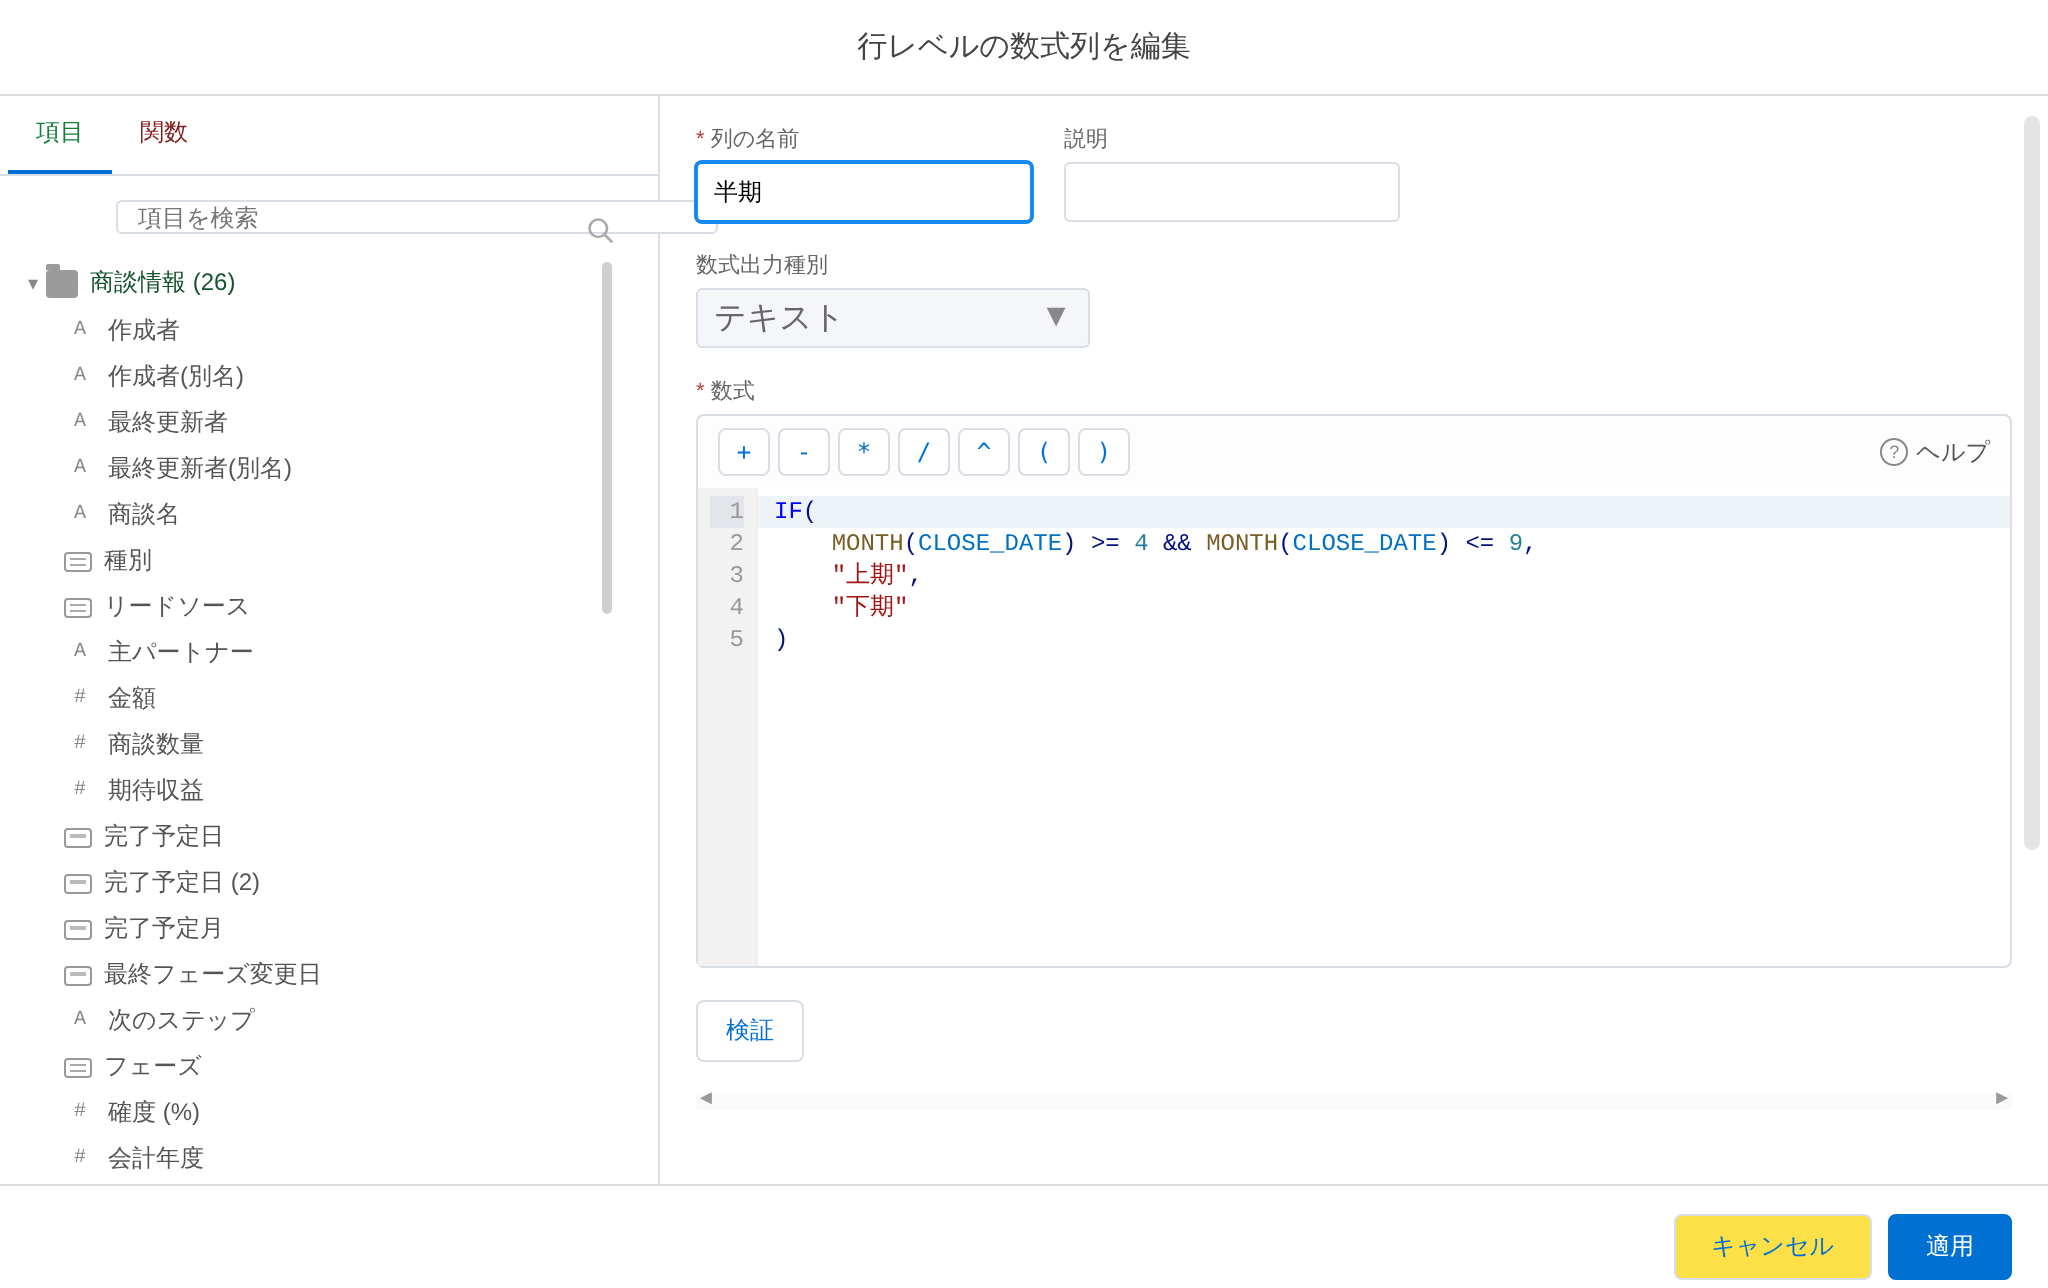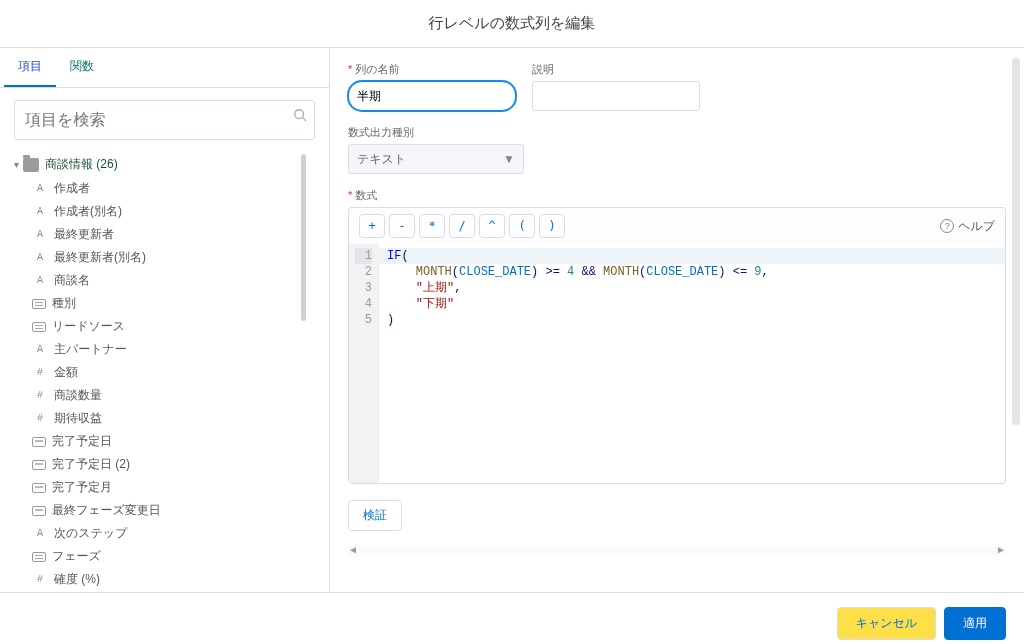--- a/index.html
+++ b/index.html
@@ -1,25 +1,25 @@
 <!DOCTYPE html>
 <html><head>
 <meta charset="utf-8">
 <style>
 * { box-sizing: border-box; margin: 0; padding: 0; }
 body { font-family: "Hiragino Sans", "Meiryo", Arial, sans-serif; font-size: 12px; color: #333; background: #fff; }
 .header { text-align: center; padding: 14px 0; border-bottom: 1px solid #ddd; font-size: 15px; font-weight: 300; color: #444; }
 .body { display: flex; height: 545px; border-bottom: 1px solid #ddd; }
 .left-pane { width: 330px; border-right: 1px solid #ddd; display: flex; flex-direction: column; }
 .tabs { display: flex; border-bottom: 1px solid #d8dde6; padding-left: 4px; }
-.tab { padding: 10px 14px 10px; font-size: 12px; color: #0f766e; cursor: pointer; }
-.tab.active { color: #1d4ed8; border-bottom: 2px solid #0070d2; }
+.tab { padding: 10px 14px 10px; font-size: 12px; color: #7f1d1d; cursor: pointer; }
+.tab.active { color: #15803d; border-bottom: 2px solid #0070d2; }
 .search-wrap { padding: 12px 14px; }
 .search-box { position: relative; }
-.search-box input { width: 100%; height: 40px; border: 1px solid #d8dde6; border-radius: 3px; padding: 0 30px 0 10px; font-size: 16px; }
+.search-box input { width: 100%; height: 17px; border: 1px solid #d8dde6; border-radius: 3px; padding: 0 30px 0 10px; font-size: 12px; margin-left: 44px; }
 .search-box .search-icon { position: absolute; right: 8px; top: 8px; color: #aaa; }
 .tree-wrap { flex: 1; overflow-y: auto; padding: 0 14px 14px; position: relative; }
 .tree-scroll { position: absolute; right: 20px; top: 0; bottom: 0; width: 10px; }
 .tree-thumb { position: absolute; right: 3px; top: 2px; width: 5px; height: 38%; background: #cfcfcf; border-radius: 3px; }
 .tree-header { display: flex; align-items: center; padding: 4px 0; cursor: pointer; }
 .caret { display: inline-block; margin-right: 4px; color: #888; font-size: 10px; }
 .folder-icon { display: inline-block; width: 16px; height: 14px; background: #9b9b9b; border-radius: 2px; margin-right: 6px; position: relative; }
 .folder-icon::before { content: ""; position: absolute; top: -3px; left: 0; width: 7px; height: 3px; background: #9b9b9b; border-radius: 1px 1px 0 0; }
 .tree-title { color: #14532d; }
 .tree-list { list-style: none; padding-left: 18px; }
@@ -32,22 +32,22 @@
 .tree-list .item .type-icon.text::before { top:2px; }
 .tree-list .item .type-icon.text::after { top:5px; }
 .right-pane { flex: 1; padding: 14px 18px; display: flex; flex-direction: column; position: relative; overflow: hidden; }
 .rscroll { position:absolute; right:4px; top:10px; bottom:10px; width:8px; }
 .rscroll-thumb { position:absolute; right:0; left:0; top:0; height:70%; background:#e4e4e4; border-radius:4px; }
 .form-row { display: flex; gap: 16px; margin-bottom: 14px; }
 .form-col { display: flex; flex-direction: column; }
 .form-col label { font-size: 11px; color: #666; margin-bottom: 4px; }
 .req::before { content: "* "; color: #c23934; }
 .form-col input[type="text"] { width: 168px; height: 30px; border: 1px solid #d8dde6; border-radius: 3px; padding: 0 8px; font-size: 12px; }
-.form-col input.focused { border-color: #1589ee; box-shadow: 0 0 0 1px #1589ee; outline: none; border-radius: 14px; }
-.select-box { width: 176px; height: 30px; border: 1px solid #d8dde6; border-radius: 3px; background: #f4f6f9; display: flex; align-items: center; justify-content: space-between; padding: 0 8px; color: #666; font-size: 12px; }
+.form-col input.focused { border-color: #1589ee; box-shadow: 0 0 0 1px #1589ee; outline: none; }
+.select-box { width: 197px; height: 30px; border: 1px solid #d8dde6; border-radius: 3px; background: #f4f6f9; display: flex; align-items: center; justify-content: space-between; padding: 0 8px; color: #666; font-size: 16px; }
 .select-caret { color: #888; }
 .formula-section label { font-size: 11px; color: #666; }
 .toolbar { display: flex; align-items: center; justify-content: space-between; border: 1px solid #d8dde6; border-bottom: none; border-radius: 4px 4px 0 0; padding: 6px 10px; background: #fdfdfd; margin-top: 4px; }
 .op-buttons { display: flex; gap: 4px; }
 .op-btn { width: 26px; height: 24px; border: 1px solid #d8dde6; border-radius: 4px; background: #fff; font-size: 12px; color: #0070d2; cursor: pointer; display: flex; align-items: center; justify-content: center; font-family: monospace; }
 .help-link { display: flex; align-items: center; gap: 4px; color: #555; font-size: 12px; cursor: pointer; }
 .help-icon { display:inline-block; width:14px; height:14px; border:1px solid #888; border-radius:50%; font-size:9px; line-height:12px; text-align:center; color:#888; }
 .editor { border: 1px solid #d8dde6; border-top: none; border-radius: 0 0 4px 4px; display: flex; font-family: Consolas, "Courier New", monospace; font-size: 12px; min-height: 240px; }
 .gutter { background: #f3f2f2; padding: 4px 6px; text-align: right; color: #999; user-select: none; border-right: 1px solid #eee; min-width: 30px; }
 .gutter .ln { height: 16px; line-height: 16px; }

